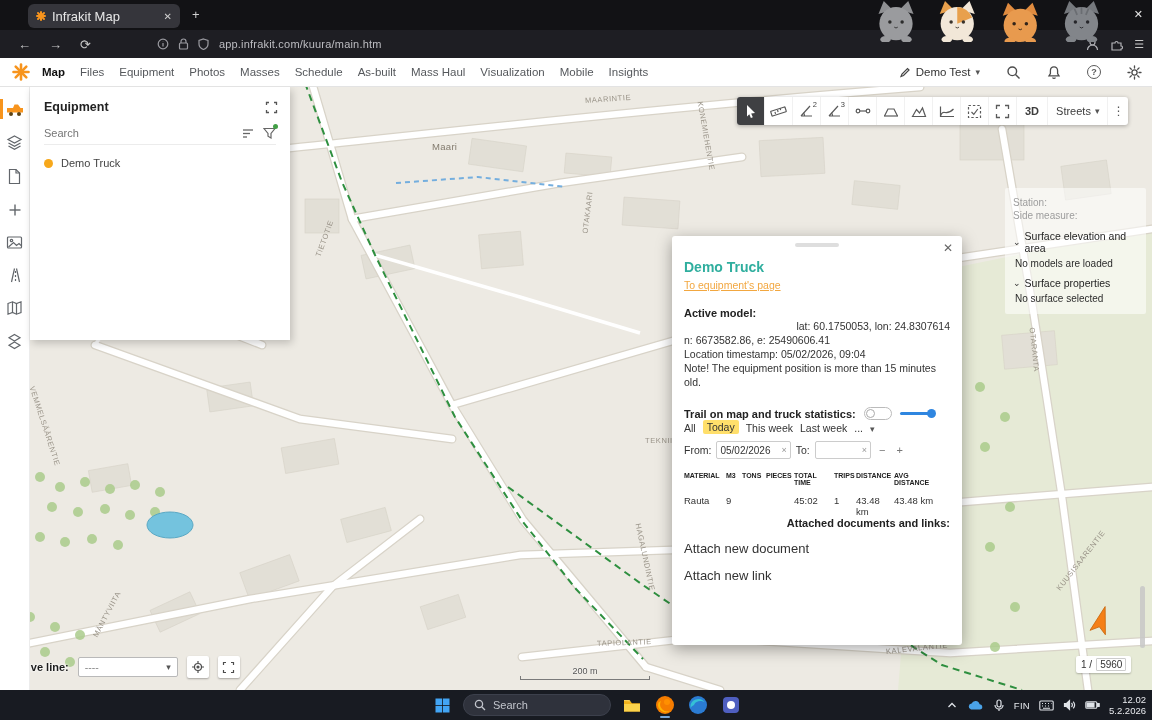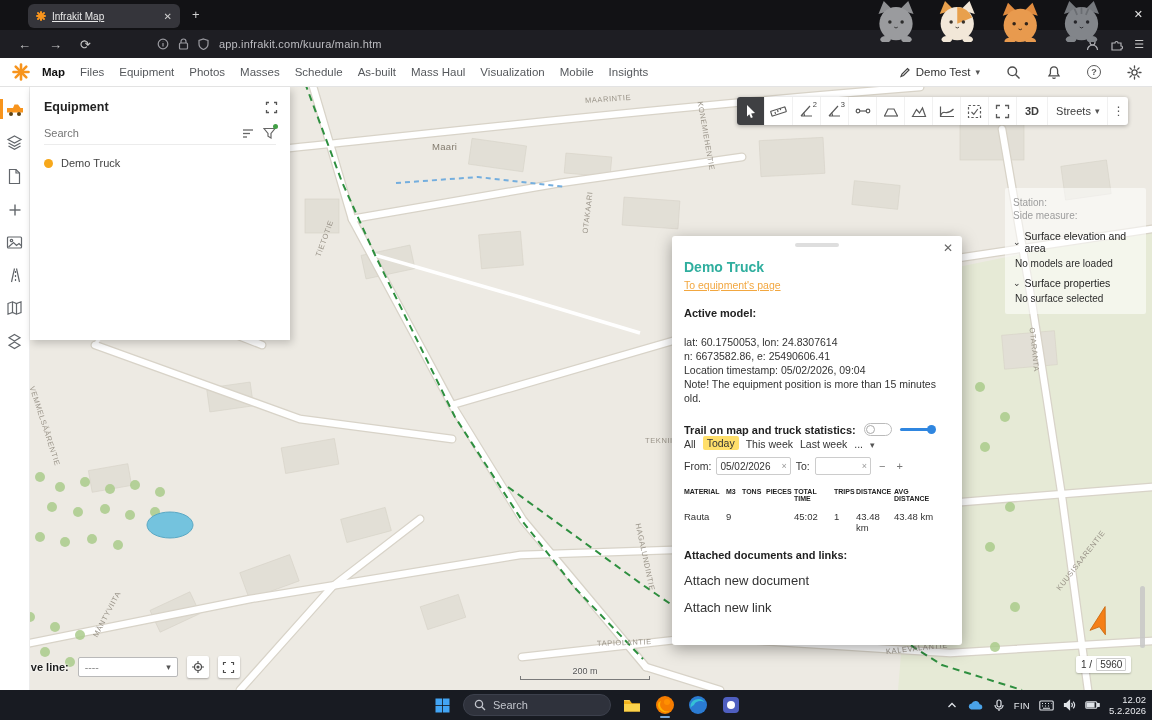--- a/index.html
+++ b/index.html
@@ -3,21 +3,21 @@
 <meta charset="utf-8">
 <style>
   *{margin:0;padding:0;box-sizing:border-box;}
   body{font-family:"Liberation Sans",sans-serif;background:#444;}
   .screen{position:relative;width:1152px;height:720px;overflow:hidden;background:#edeae3;}
   svg{display:block;}
 
   
   .chrome-tabs{position:absolute;left:0;top:0;width:1152px;height:30px;background:#121215;z-index:25;}
   .tab{position:absolute;left:28px;top:4px;width:152px;height:24px;background:#35353b;border-radius:6px;display:flex;align-items:center;gap:6px;padding:0 8px;}
-  .tab-title{color:#e8e8e8;font-size:10px;flex:1;white-space:nowrap;overflow:hidden;text-decoration:underline;}
+  .tab-title{color:#e8e8e8;font-size:13px;flex:1;white-space:nowrap;overflow:hidden;}
   .tab-close{color:#cfcfcf;font-size:10px;}
   .newtab{position:absolute;left:192px;top:7px;color:#d0d0d0;font-size:13px;}
   .win-close{position:absolute;right:9px;top:8px;color:#e6e6e6;font-size:11px;}
   .cats{position:absolute;left:852px;top:0;width:284px;height:42px;overflow:hidden;z-index:28;}
   .chrome-url{position:absolute;left:0;top:30px;width:1152px;height:28px;background:#1e1e23;display:flex;align-items:center;z-index:24;}
   .nav-glyph{font-size:13px;color:#c8c8c8;margin-left:18px;}
   .urlicons{display:flex;align-items:center;gap:9px;margin-left:66px;}
   .url-text{font-size:11px;color:#bdbdc2;margin-left:10px;letter-spacing:.2px;}
   .url-right{position:absolute;right:8px;top:0;height:28px;display:flex;align-items:center;gap:11px;}
   .url-right .nav-glyph{margin-left:0;}
@@ -77,21 +77,21 @@
   .ip-body{margin-top:4px;color:#2c2c2c;font-size:10px;padding-left:2px;}
 
   
   .popup{position:absolute;left:672px;top:236px;width:290px;height:409px;background:#fff;border-radius:3px;box-shadow:0 4px 16px rgba(0,0,0,.35);z-index:9;padding:0 12px;}
   .popup-handle{position:absolute;left:123px;top:7px;width:44px;height:4px;border-radius:2px;background:#dedede;}
   .popup-close{position:absolute;right:9px;top:5px;font-size:12px;color:#666;cursor:pointer;}
   .popup-title{margin-top:23px;font-size:14px;font-weight:bold;color:#2fae9e;}
   .pline{font-size:10.5px;color:#333;line-height:14px;}
   .pbold{font-size:11px;font-weight:bold;color:#222;}
   .plink{display:inline-block;margin-top:1px;font-size:10.5px;color:#f2a740;text-decoration:underline;cursor:pointer;}
-  .mt4{margin-top:4px;}.mt14{margin-top:14px;}.mt16{margin-top:16px;}
+  .mt4{margin-top:4px;}.mt14{margin-top:14px;}.mt16{text-align:right;}
   .trail-row{margin-top:18px;display:flex;align-items:center;}
   .toggle{margin-left:8px;width:28px;height:13px;border:1px solid #bbb;border-radius:8px;background:#fff;position:relative;cursor:pointer;}
   .toggle .knob{position:absolute;left:1px;top:1px;width:9px;height:9px;border-radius:50%;background:#fff;border:1px solid #aaa;}
   .slider{margin-left:8px;width:34px;height:3px;background:#2f86e0;border-radius:2px;position:relative;cursor:pointer;}
   .slider-dot{position:absolute;right:-2px;top:-3px;width:9px;height:9px;border-radius:50%;background:#2f86e0;}
   .filter-row{display:flex;align-items:flex-end;gap:7px;font-size:10.5px;color:#333;}
   .filter{cursor:pointer;}
   .filter.sel{background:#ffdf6b;padding:1px 4px;border-radius:2px;}
   .fromto{margin-top:7px;display:flex;align-items:center;gap:5px;font-size:10.5px;color:#333;}
   .dinput{display:flex;align-items:center;border:1px solid #ccc;border-radius:2px;height:18px;padding:0 3px;gap:3px;background:#fff;}

